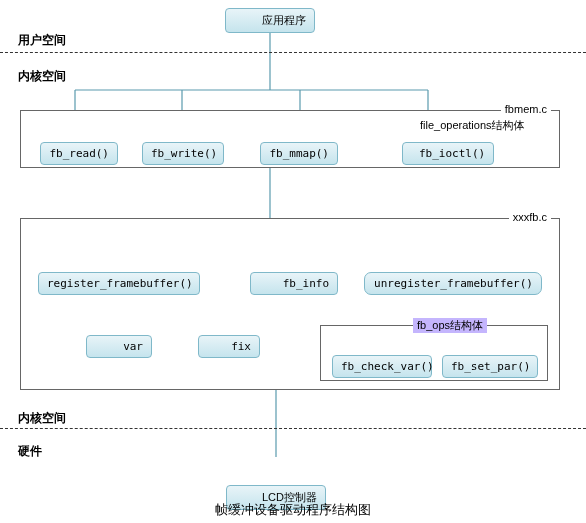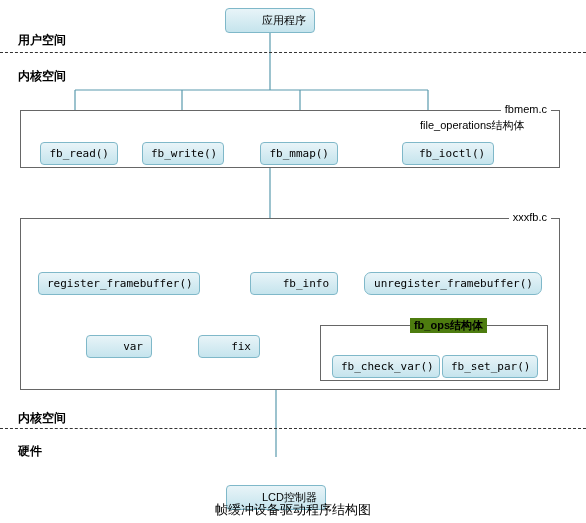--- a/index.html
+++ b/index.html
@@ -33,24 +33,23 @@
     right: 8px;
     background: #fff;
     padding: 0 4px;
     font-size: 11px;
     margin-left: 16px;
   }
   .subbox-label {
     position: absolute;
     top: -8px;
     right: 8px;
-    background: #4d7c0f;
+    background: #c4b5fd;
     padding: 0 4px;
     font-size: 11px;
-    font-weight: bold;
   }
   .node {
     position: absolute;
     background: linear-gradient(to bottom, #e8f4f8 0%, #c5e4ed 100%);
     border: 1px solid #7fb8c9;
     border-radius: 4px;
     text-align: right;
     padding: 4px 8px;
     font-size: 11px;
     white-space: nowrap;
@@ -137,21 +136,21 @@
 <div class="node" style="left:38px; top:272px; width:162px;">register_framebuffer()</div>
 <div class="node" style="left:242px; top:272px; width:88px;margin-left:8px;">fb_info</div>
 <div class="node" style="left:364px; top:272px; width:178px;border-radius:7px;">unregister_framebuffer()</div>
 
 <div class="node" style="left:86px; top:335px; width:66px;">var</div>
 <div class="node" style="left:198px; top:335px; width:62px;">fix</div>
 
 <div class="groupbox" style="left:320px; top:325px; width:228px; height:56px;">
   <div class="subbox-label" style="right:60px;">fb_ops结构体</div>
 </div>
-<div class="node" style="left:332px; top:355px; width:108px;">fb_check_var()</div>
+<div class="node" style="left:332px; top:355px; width:100px;">fb_check_var()</div>
 <div class="node" style="left:442px; top:355px; width:96px;">fb_set_par()</div>
 
 <div class="section-label" style="left:18px; top:410px;">内核空间</div>
 <div class="dashed-line" style="top:428px;"></div>
 
 <div class="section-label" style="left:18px; top:443px;">硬件</div>
 <div class="node cn" style="left:226px; top:457px; width:100px;margin-top:28px;">LCD控制器</div>
 
 <div class="caption">帧缓冲设备驱动程序结构图</div>
 

